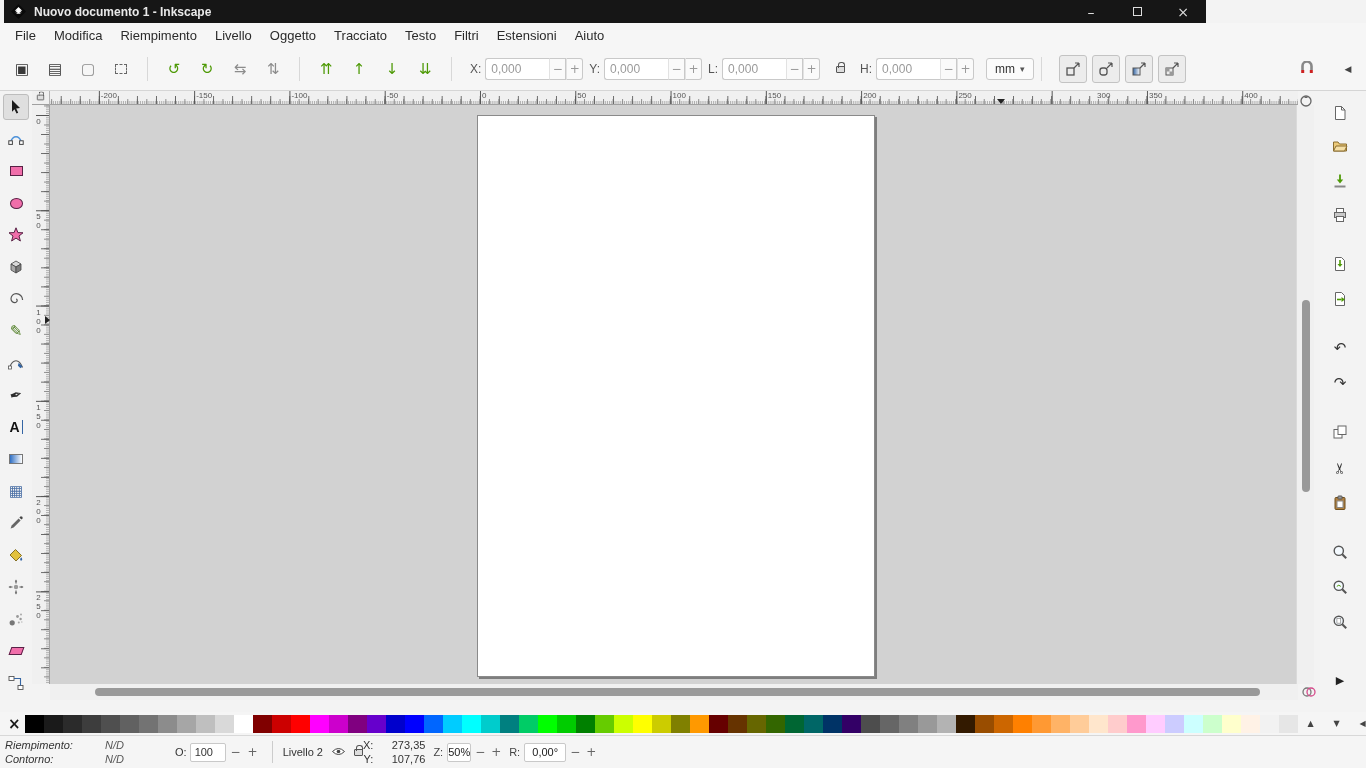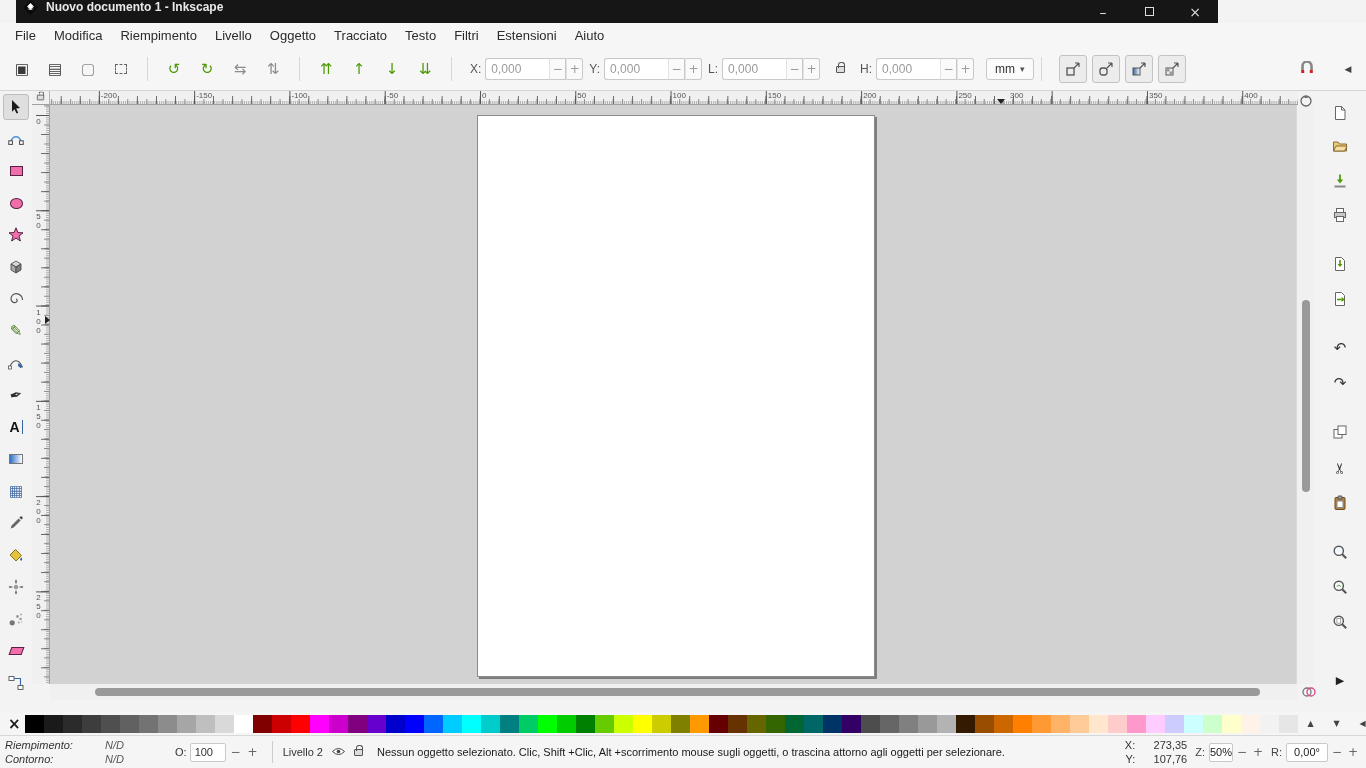--- a/index.html
+++ b/index.html
@@ -4,22 +4,22 @@
 <style>
   * { margin:0; padding:0; box-sizing:border-box; }
   body {
     width:1366px; height:768px; position:relative; overflow:hidden;
     font-family:"Liberation Sans",sans-serif; background:#f3f3f3;
     -webkit-font-smoothing:antialiased;
   }
   .glyph { font-family:"DejaVu Sans",sans-serif; }
 
   
-  .titlebar { position:absolute; left:16px; top:0; width:1202px; height:23px;
-    background:#161616; display:flex; color:#e9e9e9; }
+  .titlebar { position:absolute; left:4px; top:0; width:1202px; height:23px;
+    background:#161616; display:flex; align-items:center; color:#e9e9e9; }
   .titlebar .logo { margin-left:7px; display:flex; }
   .titlebar .title { margin-left:8px; font-size:12px; font-weight:bold; }
   .winbtns { margin-left:auto; display:flex; height:100%; }
   .winbtn { width:46px; display:flex; align-items:center; justify-content:center;
     font-size:14px; color:#ddd; }
   .maxbox { width:9px; height:9px; border:1px solid #ddd; display:inline-block; }
 
   
   .menubar { position:absolute; left:0; top:23px; width:1366px; height:25px;
     background:#f6f6f6; display:flex; align-items:center; padding-left:6px;
@@ -405,21 +405,21 @@
 <span class="hr-label" style="left: 50.86px;">-200</span>
     <span class="hr-label" style="left: 146.145px;">-150</span>
     <span class="hr-label" style="left: 241.43px;">-100</span>
     <span class="hr-label" style="left: 336.715px;">-50</span>
     <span class="hr-label" style="left: 432px;">0</span>
     <span class="hr-label" style="left: 527.285px;">50</span>
     <span class="hr-label" style="left: 622.57px;">100</span>
     <span class="hr-label" style="left: 717.855px;">150</span>
     <span class="hr-label" style="left: 813.14px;">200</span>
     <span class="hr-label" style="left: 908.425px;">250</span>
-    <span class="hr-label" style="left: 960px;">300</span>
+    <span class="hr-label" style="left: 1047px;">300</span>
     <span class="hr-label" style="left: 1098.99px;">350</span>
     <span class="hr-label" style="left: 1194.28px;">400</span>
   </div>
 <div class="v-ruler" id="v-ruler">
   <div class="vr-marker"></div>
 <span class="vr-label" style="top: 12px;">0</span>
     <span class="vr-label" style="top: 107.285px;">50</span>
     <span class="vr-label" style="top: 202.57px;">100</span>
     <span class="vr-label" style="top: 297.855px;">150</span>
     <span class="vr-label" style="top: 393.14px;">200</span>
@@ -623,21 +623,20 @@
     <span class="mini-step glyph">+</span>
   </div>
   <div class="layer-block">
     <span>Livello 2</span>
     <span><svg width="13" height="9" viewBox="0 0 13 9">
           <path d="M0.5 4.5 Q6.5 -1.5 12.5 4.5 Q6.5 10.5 0.5 4.5Z" fill="#fff" stroke="#444"></path>
           <circle cx="6.5" cy="4.5" r="1.8" fill="#444"></circle>
         </svg></span>
     <span><span class="lock"></span></span>
   </div>
-  <div class="msg-block">Nessun oggetto selezionato. Clic, Shift +Clic, Alt +scorrimento mouse sugli oggetti, o trascina attorno agli oggetti per selezionare.</div>
   <div class="coords">
     <span>X:</span>
     <span>273,35</span>
     <span>Y:</span>
     <span>107,76</span>
   </div>
   <div class="zr-block">
     <span class="zr-label">Z:</span>
     <span class="sb-field" style="width:24px">50%</span>
     <span class="mini-step glyph">−</span>

